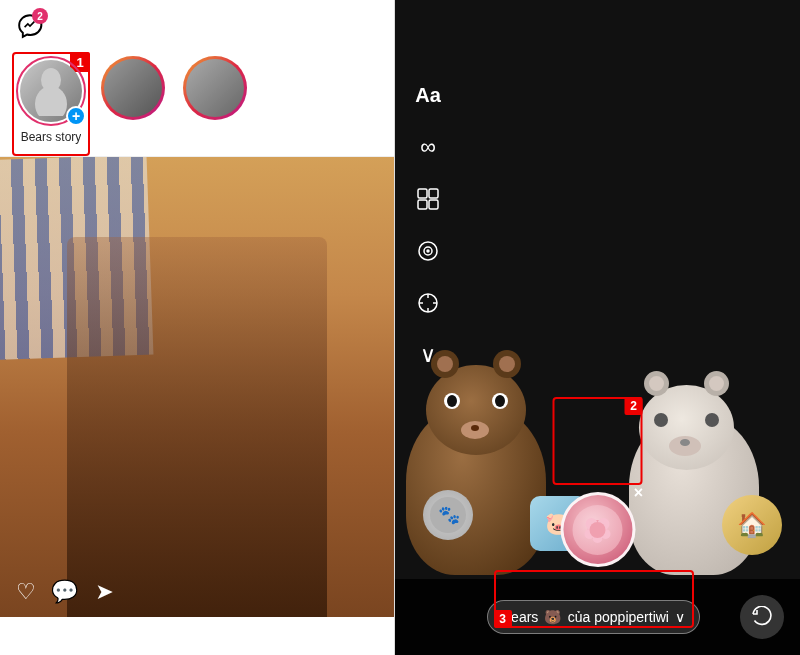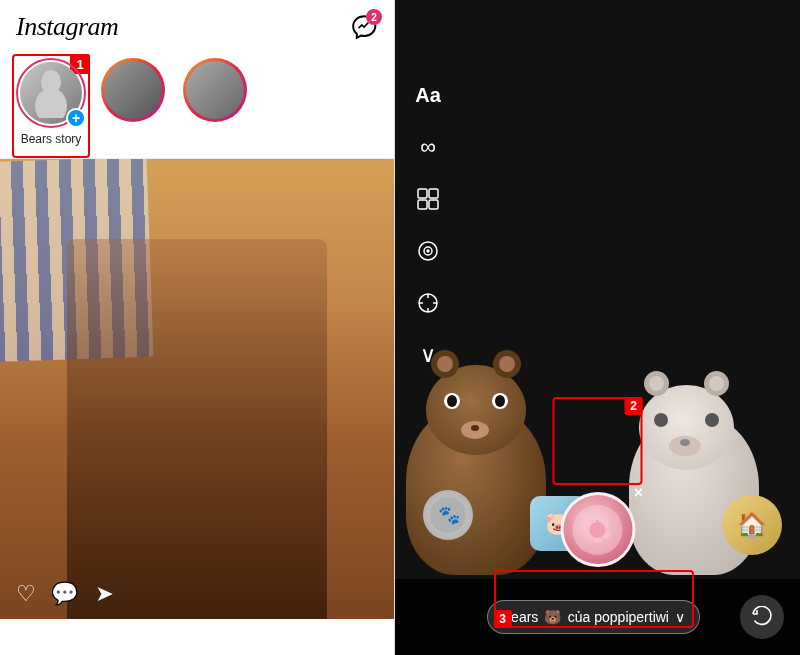--- a/index.html
+++ b/index.html
@@ -395,21 +395,20 @@
       border-radius: 50%;
       overflow: hidden;
     }
   </style>
 </head>
 <body>
 
 <div class="left-panel">
 
   <div class="header">
-    <span class="instagram-logo">Instagram</span>
     <div class="header-icons">
       <div class="messenger-icon">
         <svg viewBox="0 0 24 24" fill="none" stroke="#000" stroke-width="1.8">
           <path d="M12 2C6.477 2 2 6.145 2 11.243c0 2.792 1.31 5.29 3.38 6.993V22l3.867-2.13c1.03.285 2.12.44 3.253.44 5.523 0 10-4.145 10-9.243S17.523 2 12 2z"></path>
           <path d="M7 13l3-3 2 2 4-4" stroke="#000" stroke-width="1.5"></path>
         </svg>
         <span class="badge">2</span>
       </div>
     </div>
   </div>

